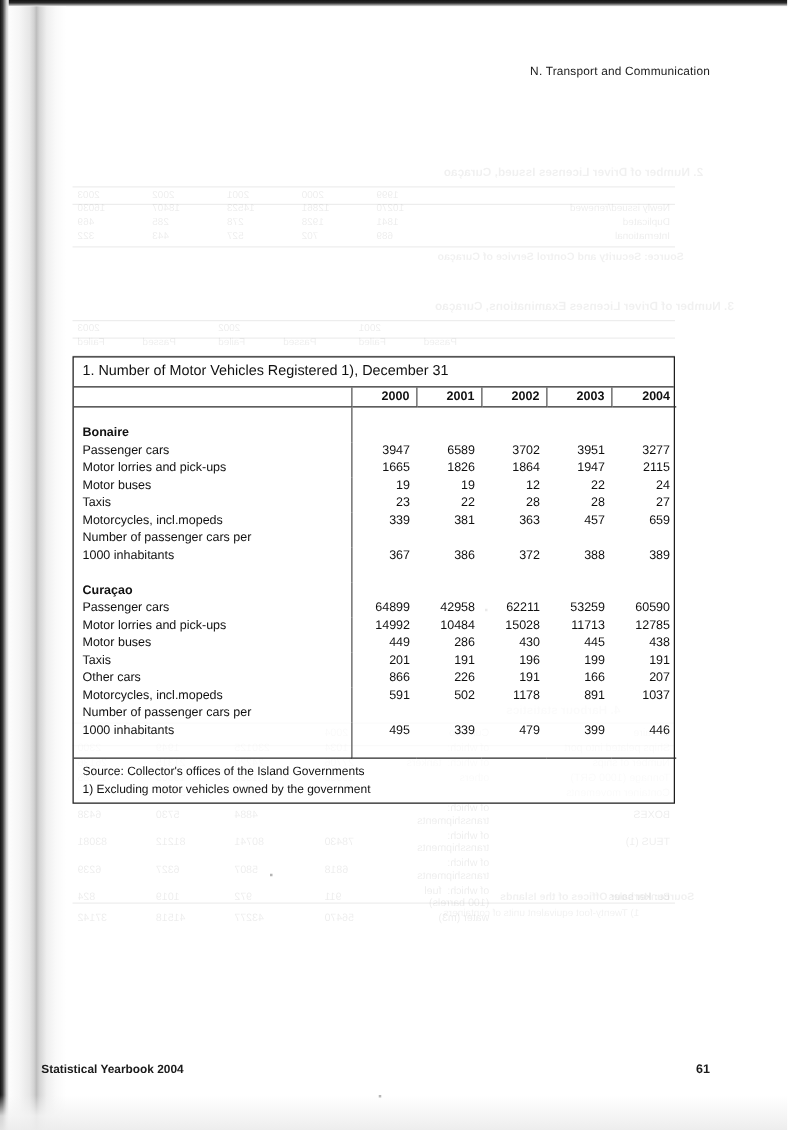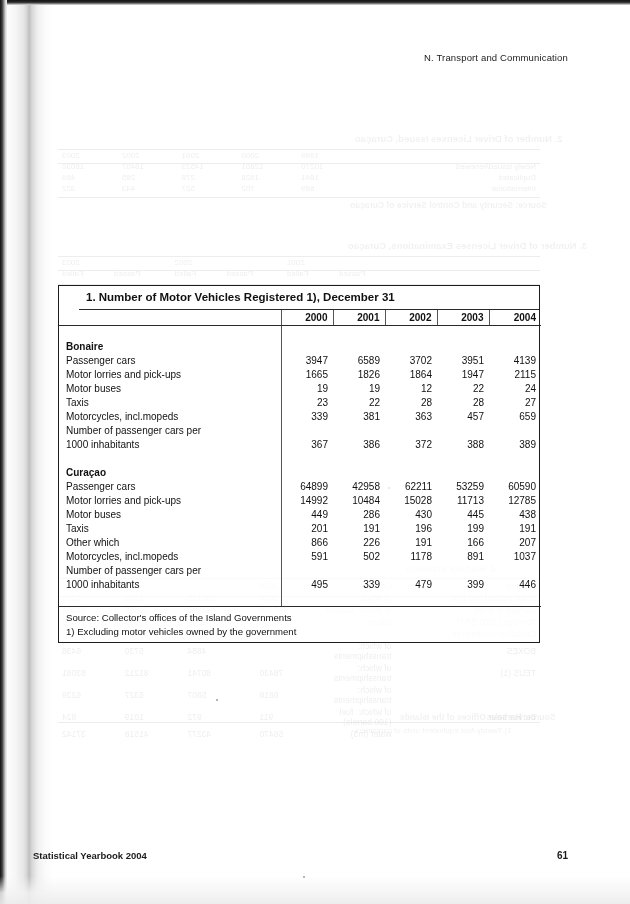--- a/index.html
+++ b/index.html
@@ -100,26 +100,25 @@
     position: absolute;
     left: 58px;
     top: 285px;
     width: 482px;
     border: 1.6px solid #1d1d1d;
     background: rgba(255,255,255,0.72);
     box-sizing: border-box;
   }
   .tbl-title {
     font-size: 11.5px;
-    font-weight: bold;
+    font-weight: normal;
     color: #111;
     padding: 5px 0 5px 7px;
     border-bottom: 1.1px solid #2a2a2a;
     line-height: 1.15;
-    margin-left: 20px;
   }
   table.data {
     width: 100%;
     border-collapse: collapse;
     font-size: 10px;
     color: #111;
     table-layout: fixed;
   }
   table.data col.c-label { width: 222px; }
   table.data col.c-year  { width: 52px; }
@@ -417,21 +416,21 @@
             <td></td>
           <td></td>
             <td></td>
         </tr>
         <tr>
           <td class="lbl indent">Passenger cars</td>
           <td>3947</td>
           <td>6589</td>
           <td>3702</td>
           <td>3951</td>
-          <td>4139</td>
+          <td>3277</td>
         </tr>
         <tr>
           <td class="lbl indent">Motor lorries and pick-ups</td>
           <td>1665</td>
           <td>1826</td>
           <td>1864</td>
           <td>1947</td>
           <td>2115</td>
         </tr>
         <tr>
@@ -517,21 +516,21 @@
         </tr>
         <tr>
           <td class="lbl indent">Taxis</td>
           <td>201</td>
           <td>191</td>
           <td>196</td>
           <td>199</td>
           <td>191</td>
         </tr>
         <tr>
-          <td class="lbl indent">Other which</td>
+          <td class="lbl indent">Other cars</td>
           <td>866</td>
           <td>226</td>
           <td>191</td>
           <td>166</td>
           <td>207</td>
         </tr>
         <tr>
           <td class="lbl indent">Motorcycles, incl.mopeds</td>
           <td>591</td>
           <td>502</td>

